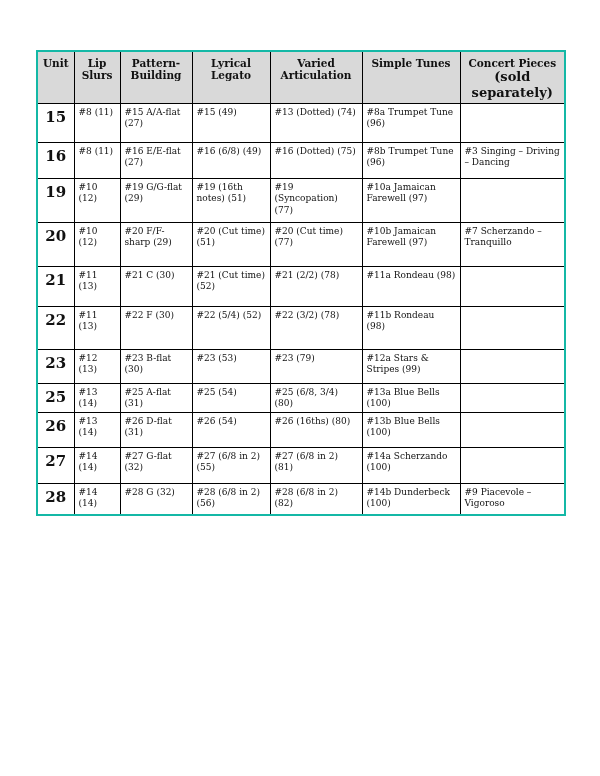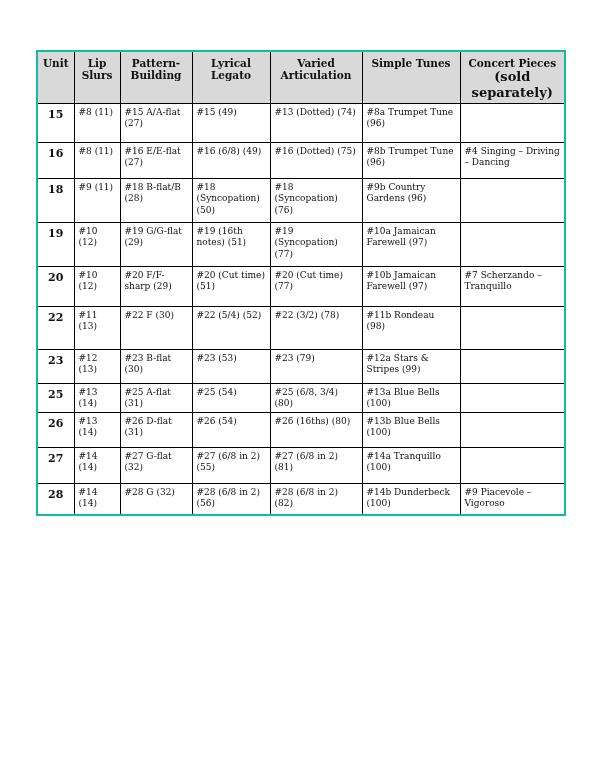--- a/index.html
+++ b/index.html
@@ -44,21 +44,21 @@
   }
   th.unit-col { text-align: center; }
   th .sub {
     display: block;
     font-size: 13px;
     font-weight: bold;
     line-height: 1.2;
   }
   td.unit-cell {
     font-weight: bold;
-    font-size: 11px;
+    font-size: 15px;
     text-align: center;
     padding-top: 4px;
   }
   thead tr { height: 38px; }
   tbody tr:nth-child(1)  { height: 39px; }
   tbody tr:nth-child(2)  { height: 36px; padding-left: 17px; }
   tbody tr:nth-child(3)  { height: 44px; }
   tbody tr:nth-child(4)  { height: 44px; }
   tbody tr:nth-child(5)  { height: 40px; }
   tbody tr:nth-child(6)  { height: 43px; }
@@ -109,50 +109,50 @@
         <td>#8a Trumpet Tune (96)</td>
         <td></td>
       </tr>
       <tr>
         <td class="unit-cell">16</td>
         <td>#8 (11)</td>
         <td>#16 E/E-flat (27)</td>
         <td>#16 (6/8) (49)</td>
         <td>#16 (Dotted) (75)</td>
         <td>#8b Trumpet Tune (96)</td>
-        <td>#4 Singing – Driving – Dancing</td>
-      </tr>
-      <tr>
-        <td class="unit-cell">18</td>
-        <td>#9 (11)</td>
-        <td>#18 B-flat/B (28)</td>
-        <td>#18 (Syncopation) (50)</td>
-        <td>#18 (Syncopation) (76)</td>
-        <td>#9b Country Gardens (96)</td>
-        <td></td>
+        <td>#3 Singing – Driving – Dancing</td>
       </tr>
       <tr>
         <td class="unit-cell">19</td>
         <td>#10 (12)</td>
         <td>#19 G/G-flat (29)</td>
         <td>#19 (16th notes) (51)</td>
         <td>#19 (Syncopation) (77)</td>
         <td>#10a Jamaican Farewell (97)</td>
         <td></td>
       </tr>
       <tr>
         <td class="unit-cell">20</td>
         <td>#10 (12)</td>
         <td>#20 F/F-sharp (29)</td>
         <td>#20 (Cut time) (51)</td>
         <td>#20 (Cut time) (77)</td>
         <td>#10b Jamaican Farewell (97)</td>
         <td>#7 Scherzando – Tranquillo</td>
       </tr>
       <tr>
+        <td class="unit-cell">21</td>
+        <td>#11 (13)</td>
+        <td>#21 C (30)</td>
+        <td>#21 (Cut time) (52)</td>
+        <td>#21 (2/2) (78)</td>
+        <td>#11a Rondeau (98)</td>
+        <td></td>
+      </tr>
+      <tr>
         <td class="unit-cell">22</td>
         <td>#11 (13)</td>
         <td>#22 F (30)</td>
         <td>#22 (5/4) (52)</td>
         <td>#22 (3/2) (78)</td>
         <td>#11b Rondeau (98)</td>
         <td></td>
       </tr>
       <tr>
         <td class="unit-cell">23</td>
@@ -180,21 +180,21 @@
         <td>#26 (16ths) (80)</td>
         <td>#13b Blue Bells (100)</td>
         <td></td>
       </tr>
       <tr>
         <td class="unit-cell">27</td>
         <td>#14 (14)</td>
         <td>#27 G-flat (32)</td>
         <td>#27 (6/8 in 2) (55)</td>
         <td>#27 (6/8 in 2) (81)</td>
-        <td>#14a Tranquillo (100)</td>
+        <td>#14a Scherzando (100)</td>
         <td></td>
       </tr>
       <tr>
         <td class="unit-cell">28</td>
         <td>#14 (14)</td>
         <td>#28 G (32)</td>
         <td>#28 (6/8 in 2) (56)</td>
         <td>#28 (6/8 in 2) (82)</td>
         <td>#14b Dunderbeck (100)</td>
         <td>#9 Piacevole – Vigoroso</td>

